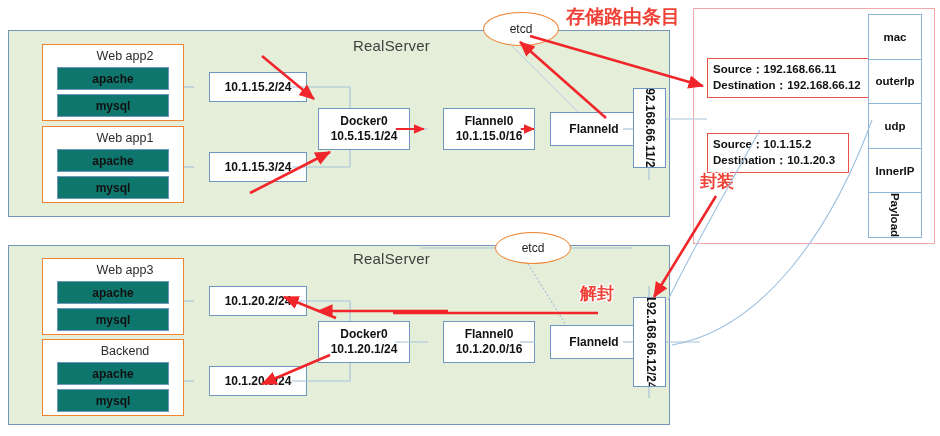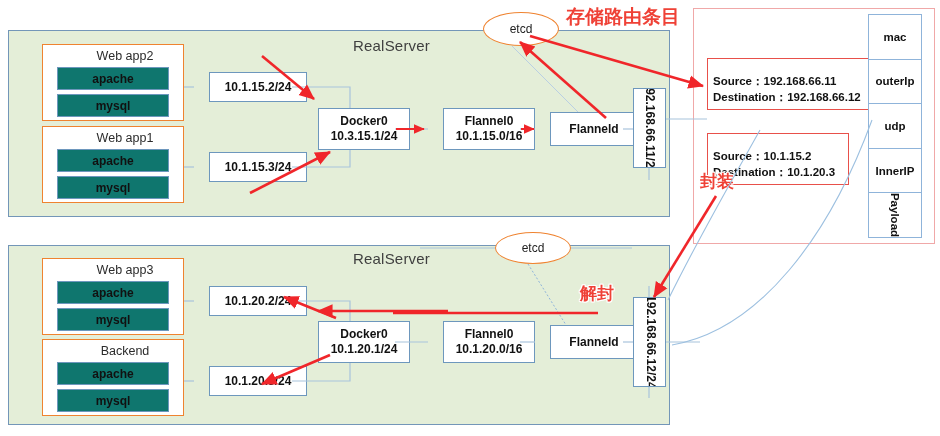--- a/index.html
+++ b/index.html
@@ -93,21 +93,21 @@
   }
 
   
   .right-panel{
     border:1px solid #f0a8a8;
     background:#ffffff;
   }
   .addr-box{
     border:1.2px solid #e8504a;
     background:#ffffff;
-    padding:15px 5px 4px 5px;
+    padding:3px 5px 4px 5px;
     font-size:11.5px;font-weight:bold;color:#111;
     line-height:1.35;
     white-space:nowrap;
   }
   .pkt-col{
     border:1.4px solid #8fb4da;
     background:#ffffff;
     display:flex;flex-direction:column;
   }
   .pkt-cell{
@@ -176,21 +176,21 @@
 
   <div class="abs node" style="left:194px;top:72px;width:98px;height:30px;">
     <span>10.1.15.2/24</span>
   </div>
   <div class="abs node" style="left:194px;top:152px;width:98px;height:30px;">
     <span>10.1.15.3/24</span>
   </div>
 
   <div class="abs node" style="left:303px;top:108px;width:92px;height:42px;">
     <span>Docker0</span>
-    <span class="l2">10.3.15.1/24</span>
+    <span class="l2">10.5.15.1/24</span>
   </div>
 
   <div class="abs node" style="left:428px;top:108px;width:92px;height:42px;">
     <span>Flannel0</span>
     <span class="l2">10.1.15.0/16</span>
   </div>
 
   <div class="abs node" style="left:535px;top:112px;width:88px;height:34px;">
     <span>Flanneld</span>
   </div>

